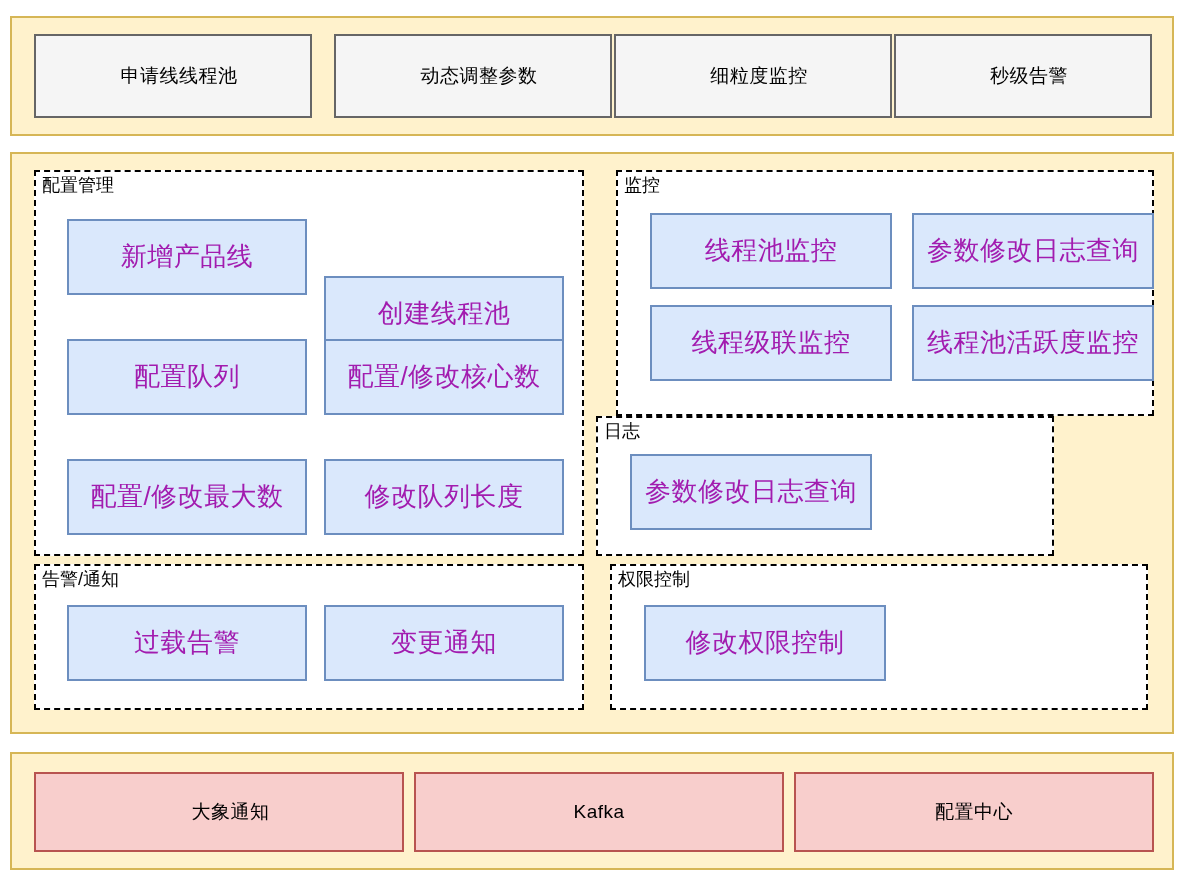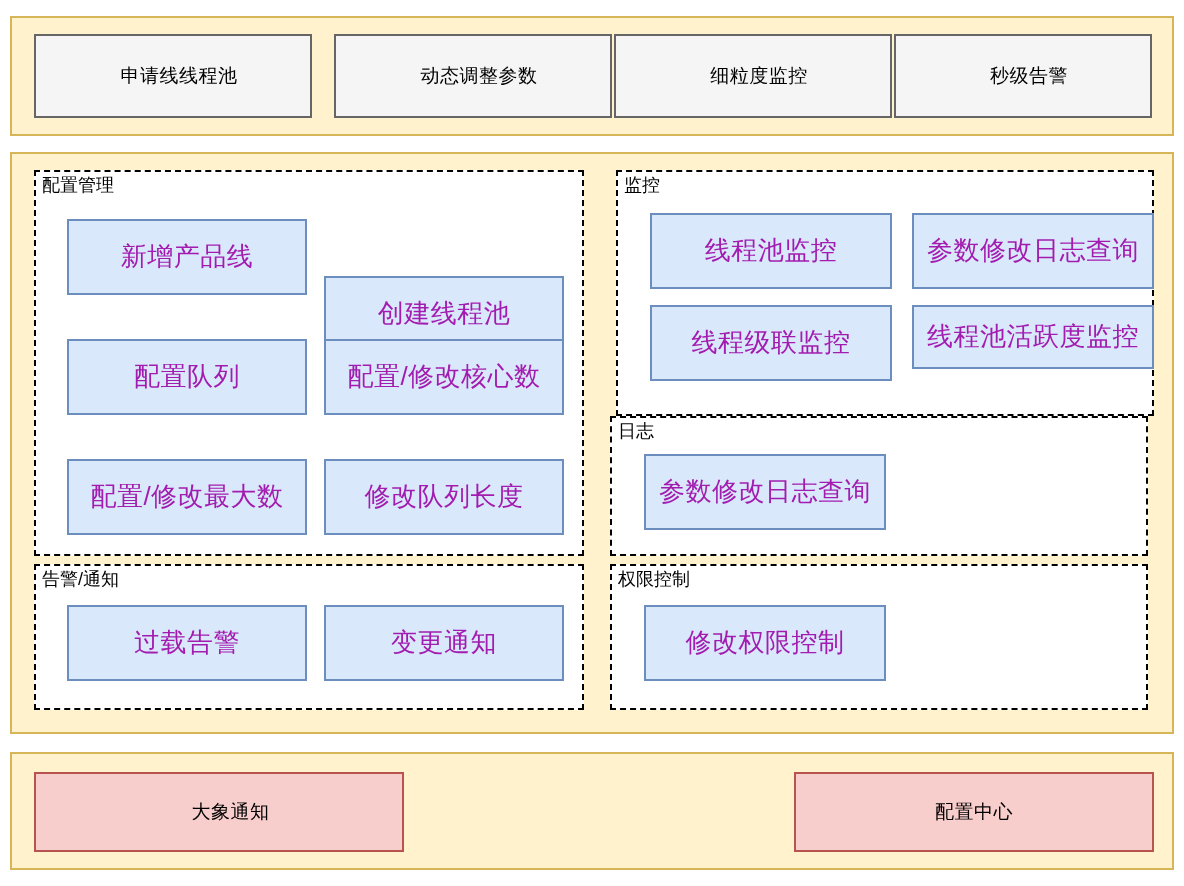--- a/index.html
+++ b/index.html
@@ -130,35 +130,36 @@
       <div class="blue-box" style="left:288px; top:39px; width:240px; height:76px;">变更通知</div>
     </div>
 
     <div class="group" style="left:598px; top:16px; width:538px; height:246px;margin-left:6px;">
       <div class="group-title">监控</div>
 
       <div class="blue-box" style="left:32px; top:41px; width:242px; height:76px;">线程池监控</div>
       <div class="blue-box" style="left:294px; top:41px; width:242px; height:76px;">参数修改日志查询</div>
 
       <div class="blue-box" style="left:32px; top:133px; width:242px; height:76px;">线程级联监控</div>
-      <div class="blue-box" style="left:294px; top:133px; width:242px; height:64px;">线程池活跃度监控</div>
+      <div class="blue-box" style="left:294px; top:133px; width:242px; height:76px;">线程池活跃度监控</div>
     </div>
 
-    <div class="group" style="left:598px; top:262px; width:538px; height:140px;padding-left:28px;">
+    <div class="group" style="left:584px; top:262px; width:458px; height:140px;padding-left:28px;">
       <div class="group-title">日志</div>
 
       <div class="blue-box" style="left:32px; top:36px; width:242px; height:76px;">参数修改日志查询</div>
     </div>
 
     <div class="group" style="left:598px; top:410px; width:538px; height:146px;padding-left:38px;">
       <div class="group-title">权限控制</div>
 
       <div class="blue-box" style="left:32px; top:39px; width:242px; height:76px;">修改权限控制</div>
     </div>
 
   </div>
 
   <div class="band band-bottom">
     <div class="pink-box" style="left:22px; top:18px; width:370px; height:80px;padding-left:23px;">大象通知</div>
+    <div class="pink-box" style="left:402px; top:18px; width:370px; height:80px;">Kafka</div>
     <div class="pink-box" style="left:782px; top:18px; width:360px; height:80px;">配置中心</div>
   </div>
 
 </div>
 
 </body></html>

